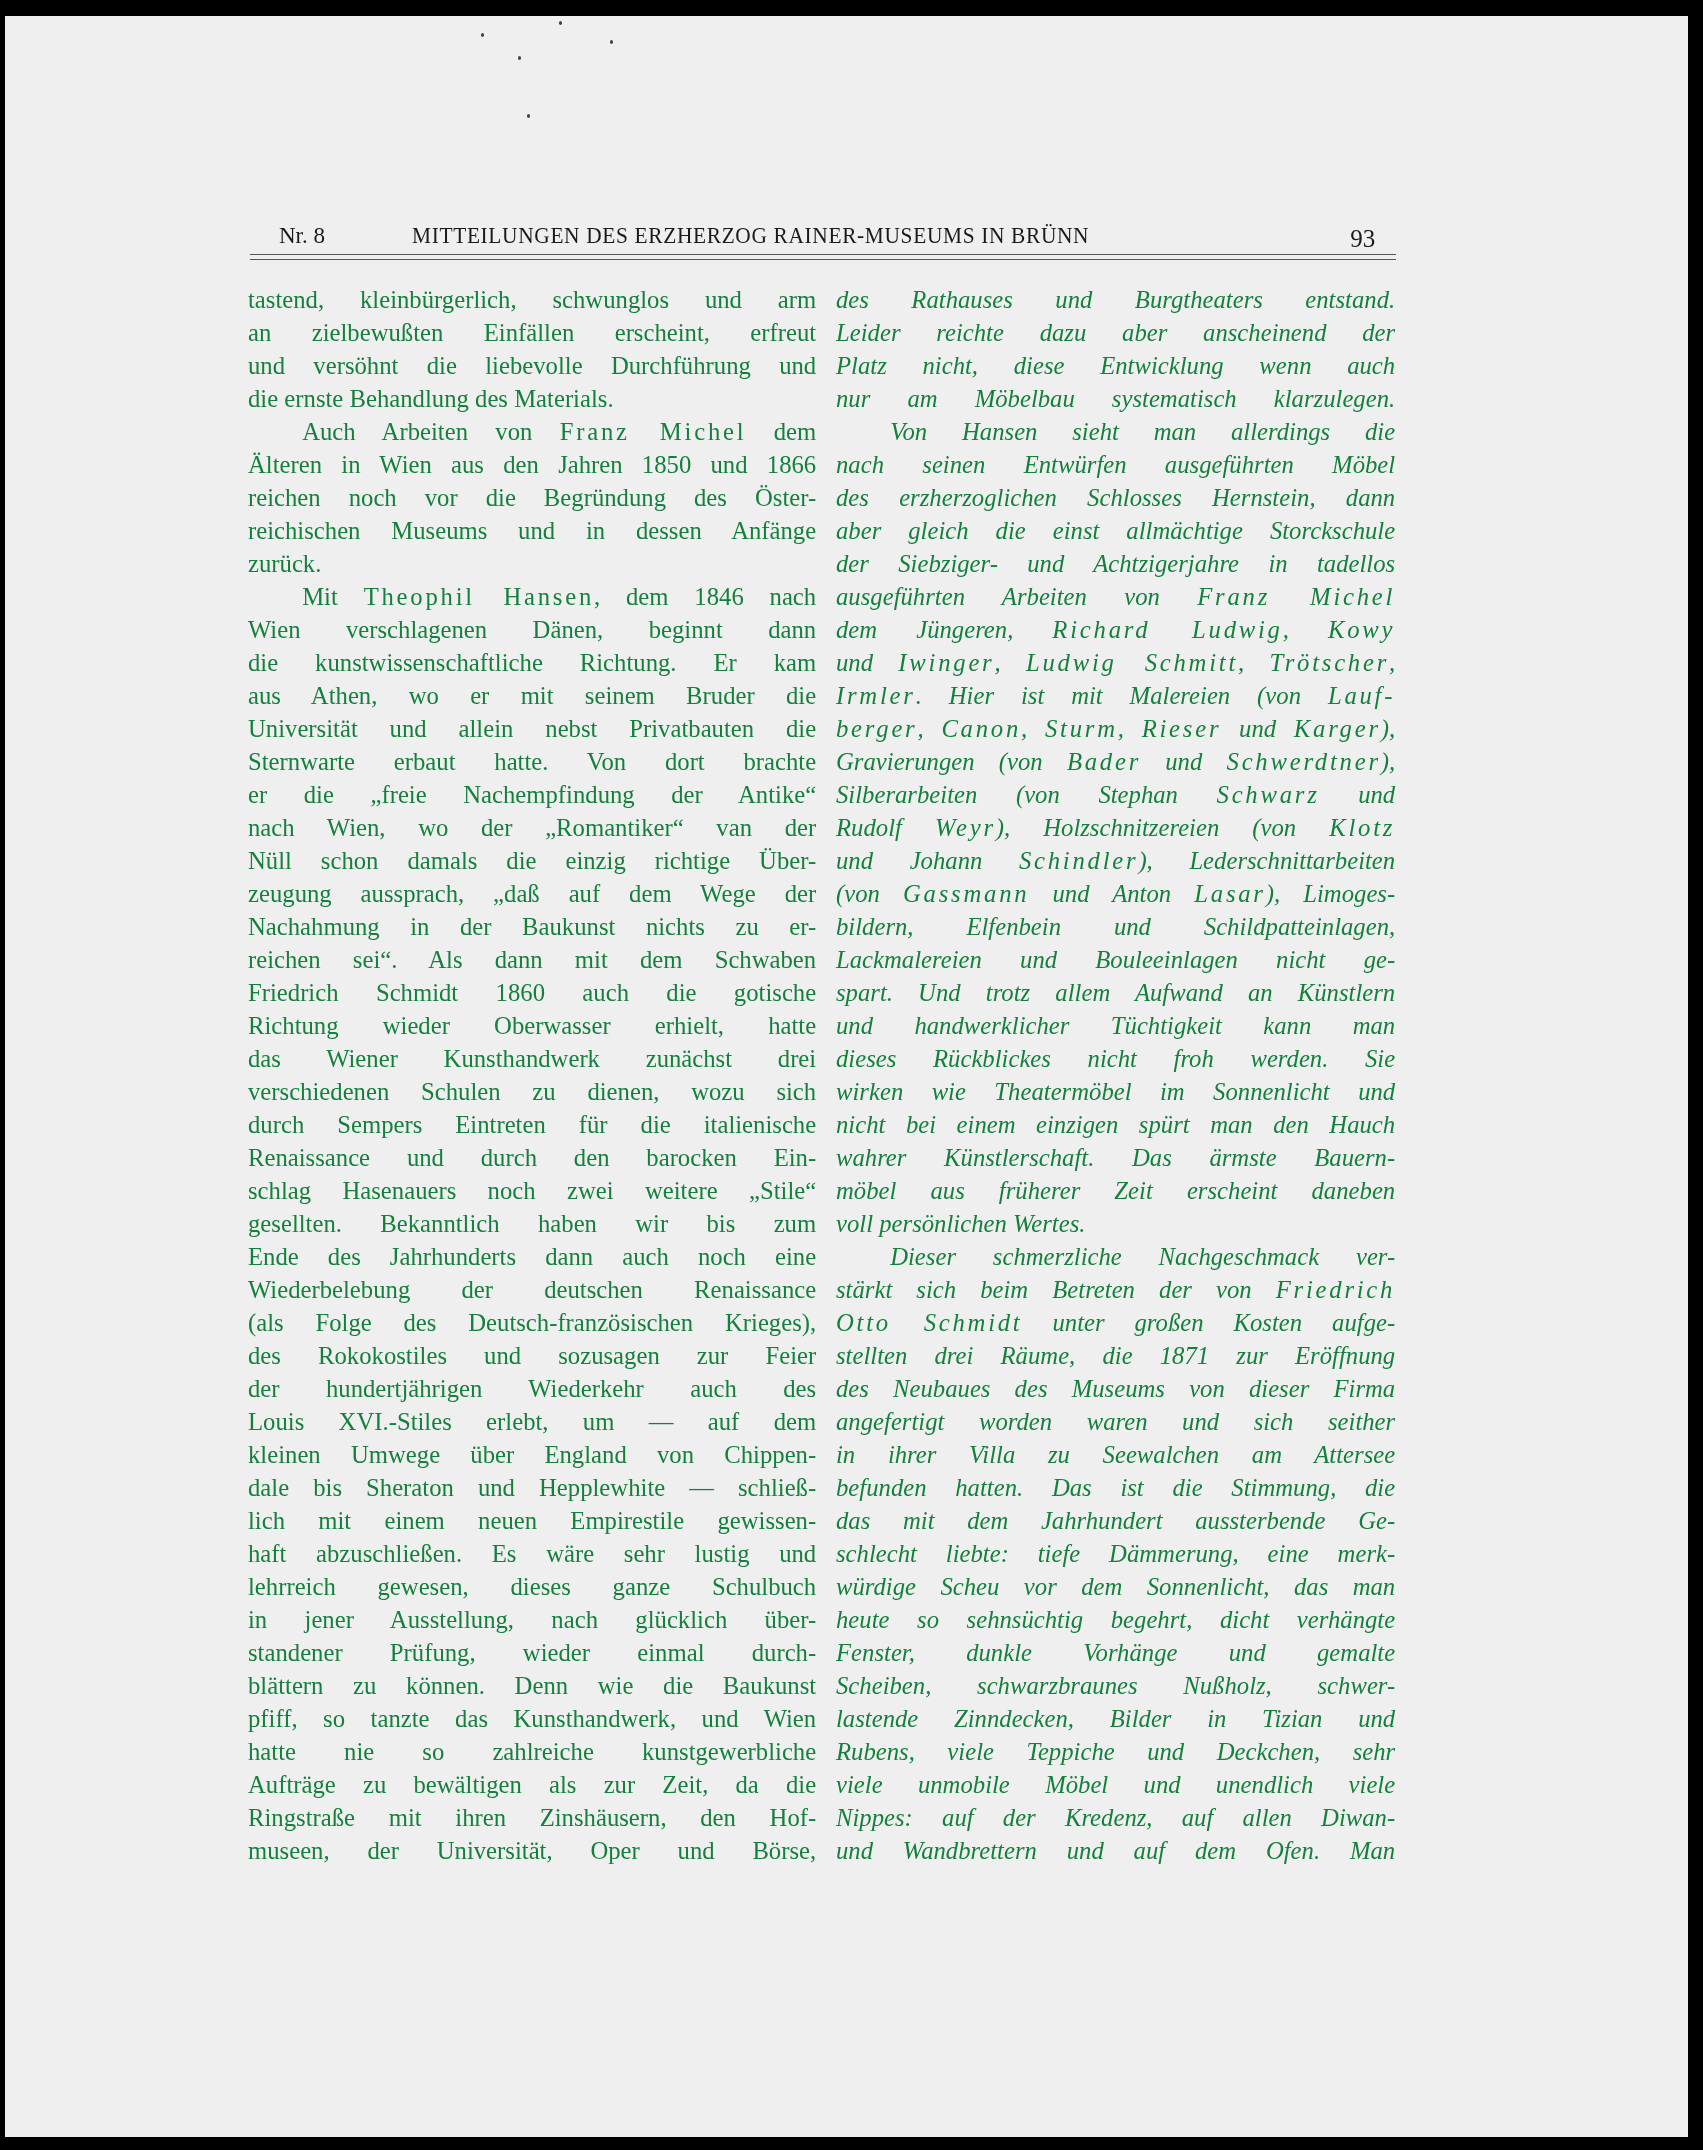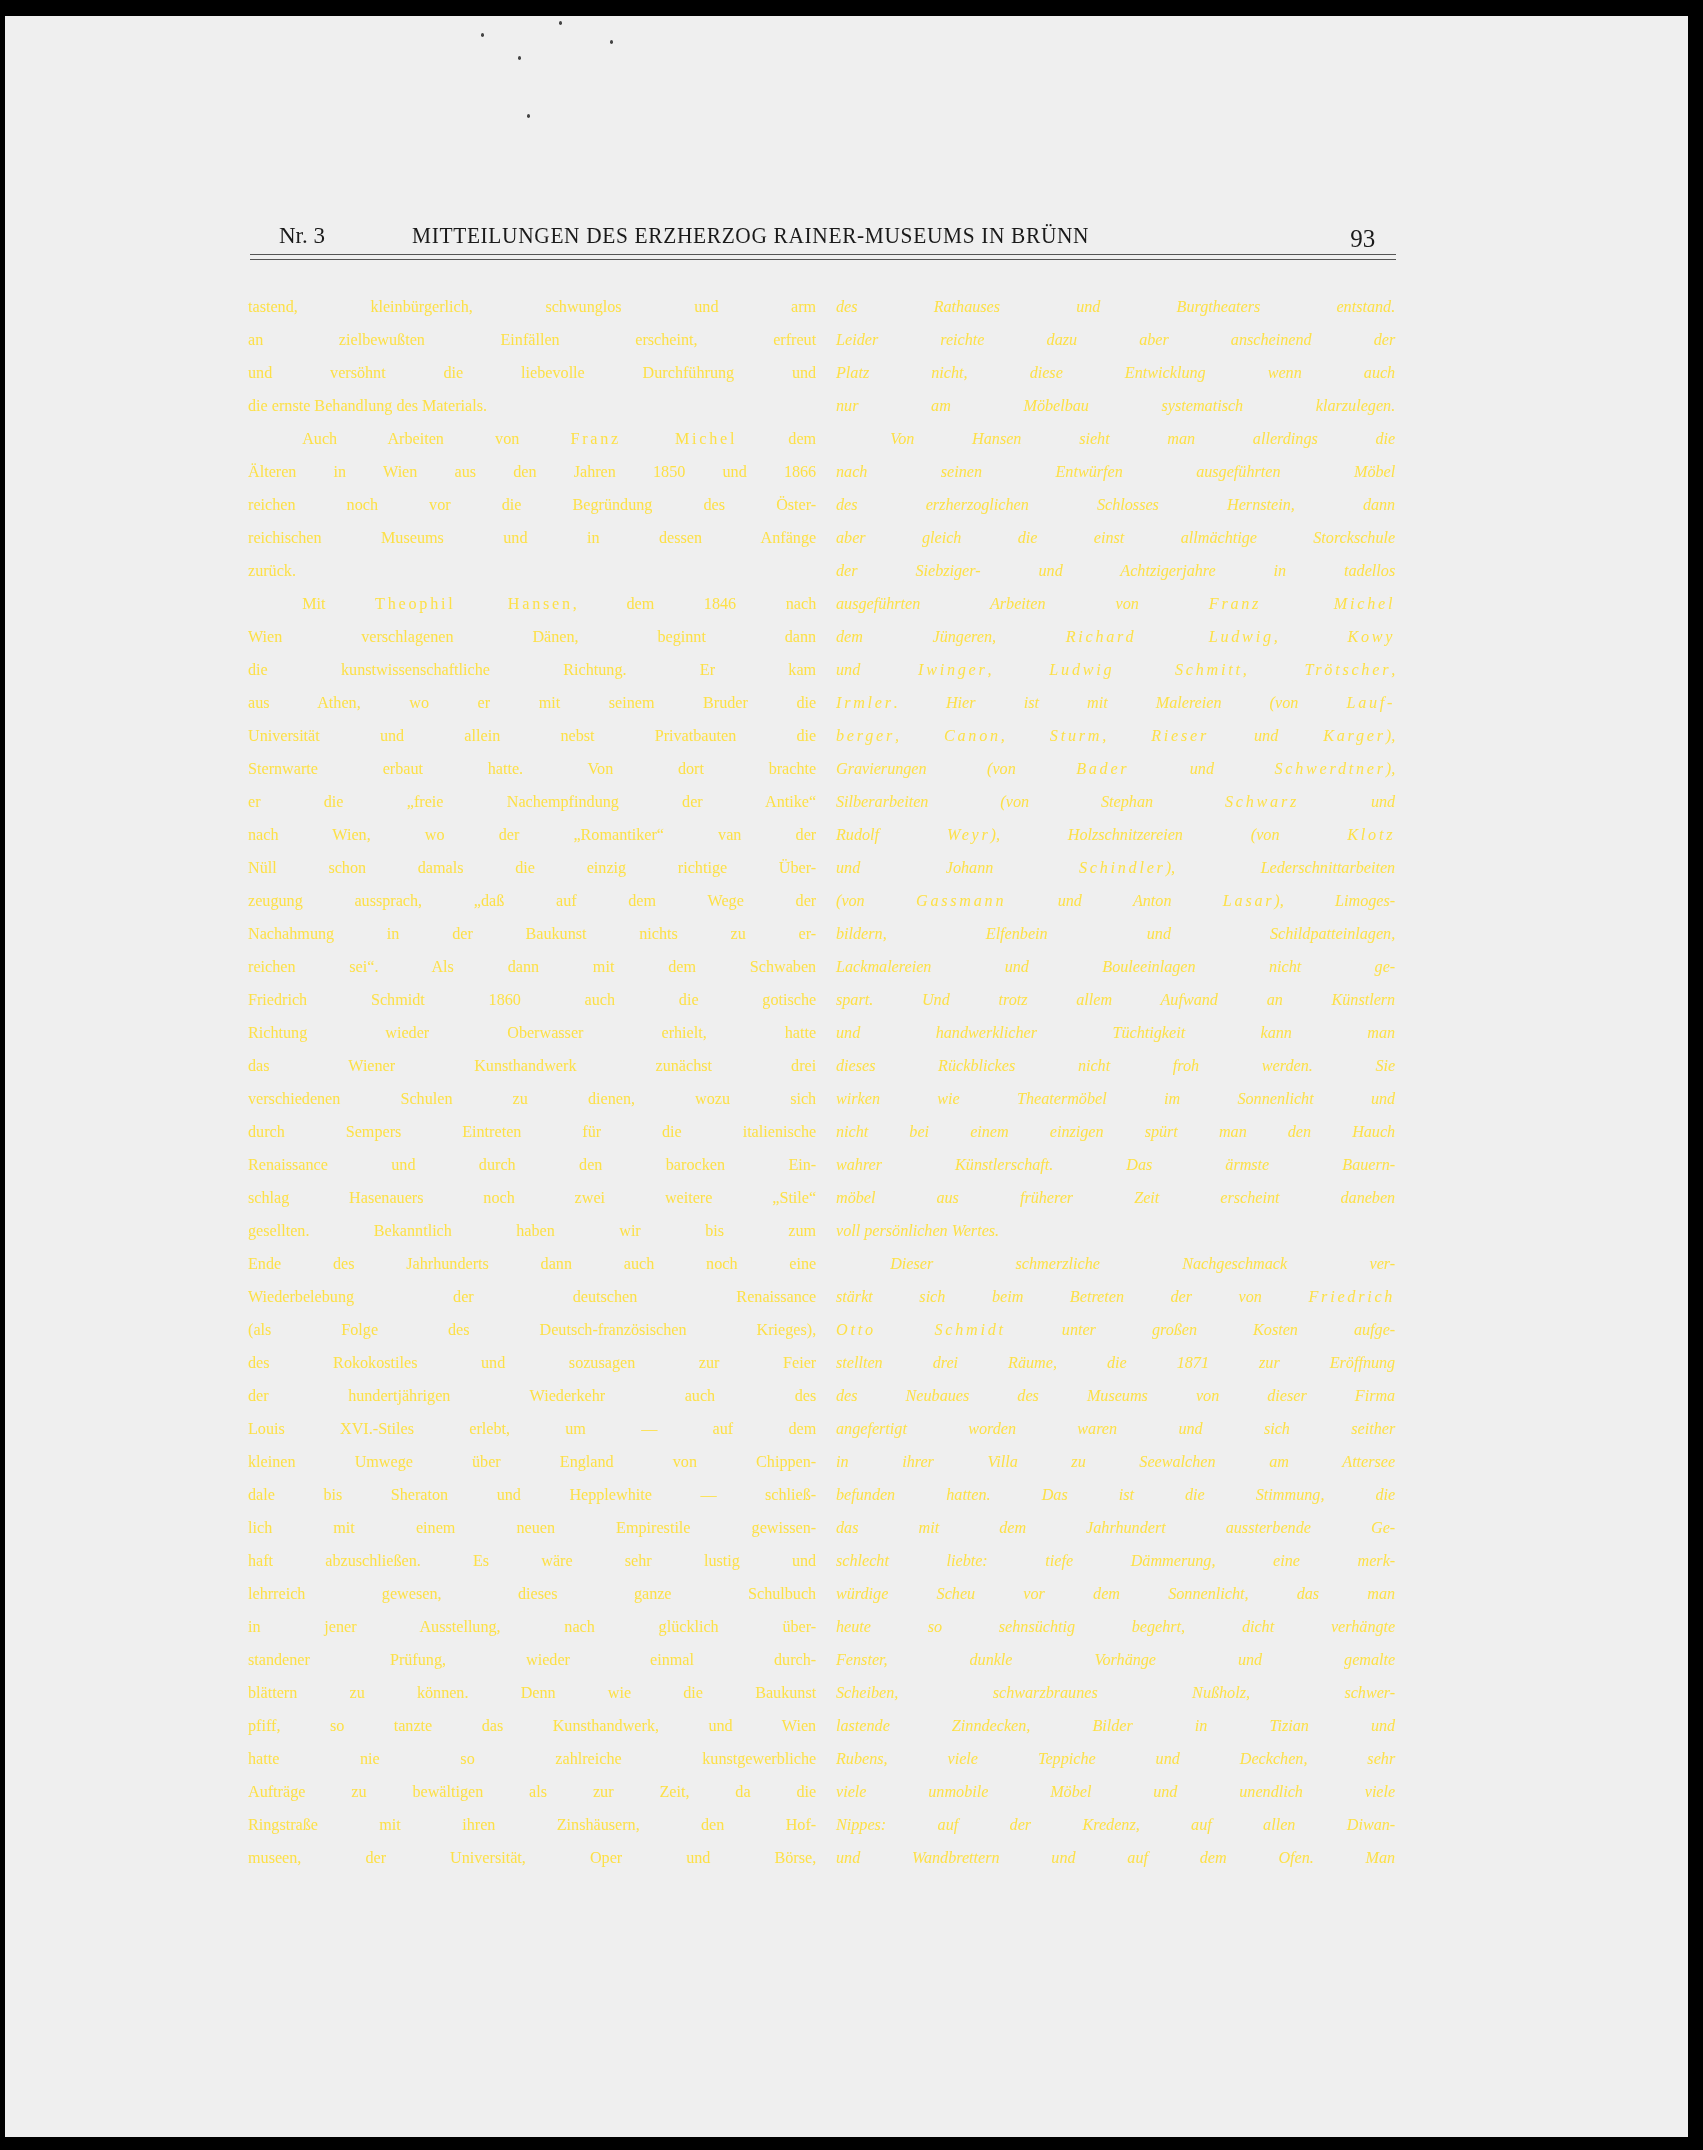--- a/index.html
+++ b/index.html
@@ -29,24 +29,24 @@
   .rule {
     position: absolute;
     left: 250px; top: 254px;
     width: 1146px; height: 5.7px;
     border-top: 1.7px solid #555;
     border-bottom: 1.7px solid #555;
     box-sizing: border-box;
   }
   .column {
     position: absolute;
-    top: 290px;
+    top: 283px;
     font-family: "Liberation Serif", "DejaVu Serif", serif;
-    font-size: 17px;
-    color: #fde047;
+    font-size: 26px;
+    color: #15803d;
   }
   .col-left { left: 248px; width: 568px; }
   .col-right { left: 836px; width: 559px; font-style: italic; }
   .line {
     height: 33px;
     line-height: 33px;
     white-space: nowrap;
     text-align: justify;
     text-align-last: justify;
     overflow: visible;
@@ -68,21 +68,21 @@
   <div class="specks">
     <span style="left:476px;top:17px"></span>
     <span style="left:605px;top:24px"></span>
     <span style="left:522px;top:98px"></span>
     <span style="left:554px;top:4.6px"></span>
     <span style="left:513px;top:40px"></span>
   </div>
 </div>
 
 <div class="header">
-  <span class="hdr-num">Nr. 3</span>
+  <span class="hdr-num">Nr. 8</span>
   <span class="hdr-title">MITTEILUNGEN DES ERZHERZOG RAINER-MUSEUMS IN BRÜNN</span>
   <span class="hdr-page">93</span>
 </div>
 <div class="rule"></div>
 
 <div class="column col-left">
     <div class="line"><span>tastend, kleinbürgerlich, schwunglos und arm</span></div>
     <div class="line"><span>an zielbewußten Einfällen erscheint, erfreut</span></div>
     <div class="line"><span>und versöhnt die liebevolle Durchführung und</span></div>
     <div class="line last"><span>die ernste Behandlung des Materials.</span></div>

